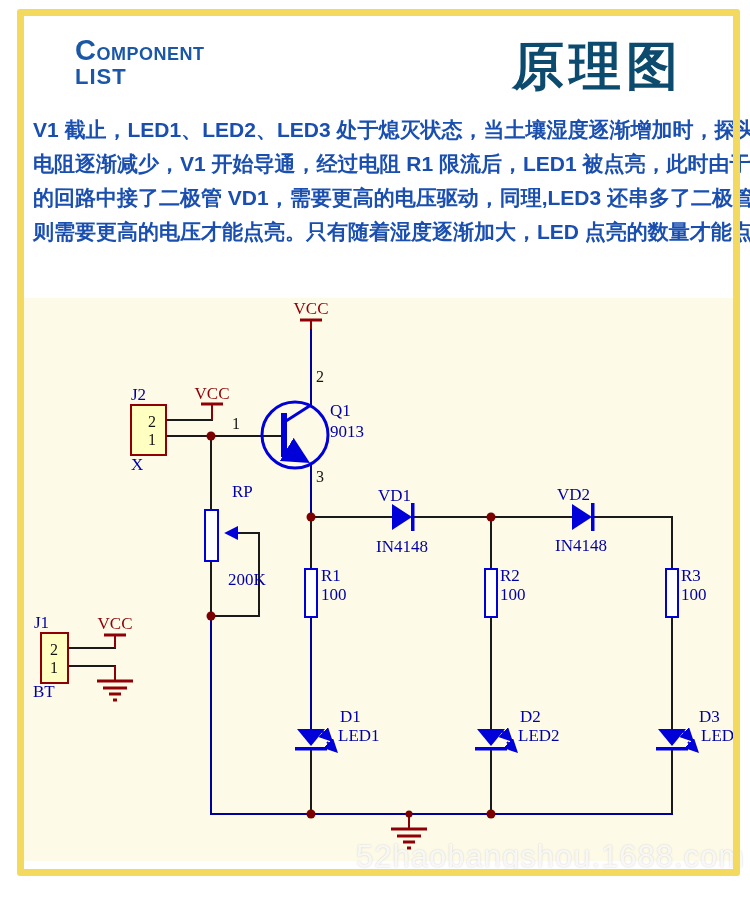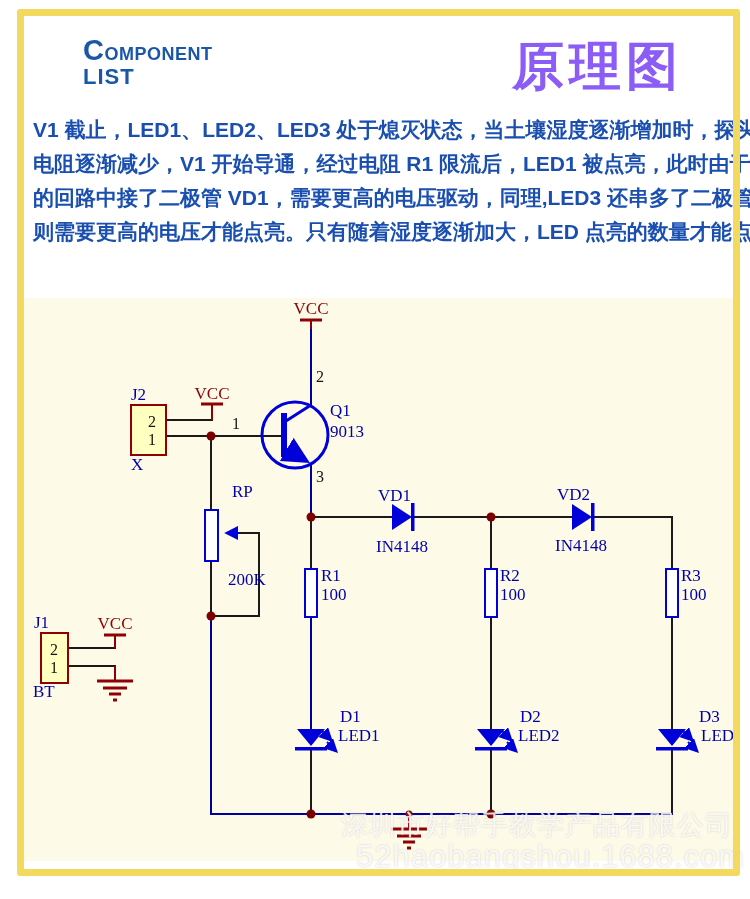--- a/index.html
+++ b/index.html
@@ -9,28 +9,28 @@
   }
   
   .frame{
     position:absolute;left:17px;top:9px;width:723px;height:867px;
     border:7px solid #F3DA5F;border-radius:3px;box-sizing:border-box;
     z-index:6;pointer-events:none;
   }
   
   .brand{
     position:absolute;left:75px;top:40px;z-index:3;
-    color:#1B57A8;font-weight:bold;line-height:20px;letter-spacing:.5px;margin-left:8px;
+    color:#1B57A8;font-weight:bold;line-height:20px;letter-spacing:.5px;
   }
   .brand .big{font-size:29px;}
   .brand .rest{font-size:18px;}
   .brand .line2{font-size:22px;margin-top:2px;letter-spacing:1px;}
   .title-cn{
     position:absolute;left:512px;top:32px;z-index:3;
-    font-size:52px;font-weight:bold;color:#8b5cf6;letter-spacing:5px;
+    font-size:52px;font-weight:bold;color:#0c4a6e;letter-spacing:5px;
     font-family:"Liberation Sans", sans-serif;
   }
   
   .desc{
     position:absolute;left:33px;top:113px;width:707px;z-index:3;
     color:#1A4FB0;font-weight:bold;font-size:21px;line-height:34px;
     white-space:nowrap;
   }
   
   .panel{
@@ -242,16 +242,15 @@
     <text class="lbl" x="681" y="600">100</text>
 
     <text class="lbl" x="340" y="722">D1</text>
     <text class="lbl" x="338" y="741">LED1</text>
     <text class="lbl" x="520" y="722">D2</text>
     <text class="lbl" x="518" y="741">LED2</text>
     <text class="lbl" x="699" y="722">D3</text>
     <text class="lbl" x="701" y="741">LED3</text>
   </svg>
 
-  <div class="wm wm1">深圳市好帮手教学产品有限公司</div>
   <div class="wm wm2">52haobangshou.1688.com</div>
 
 </div>
 
 </body></html>

